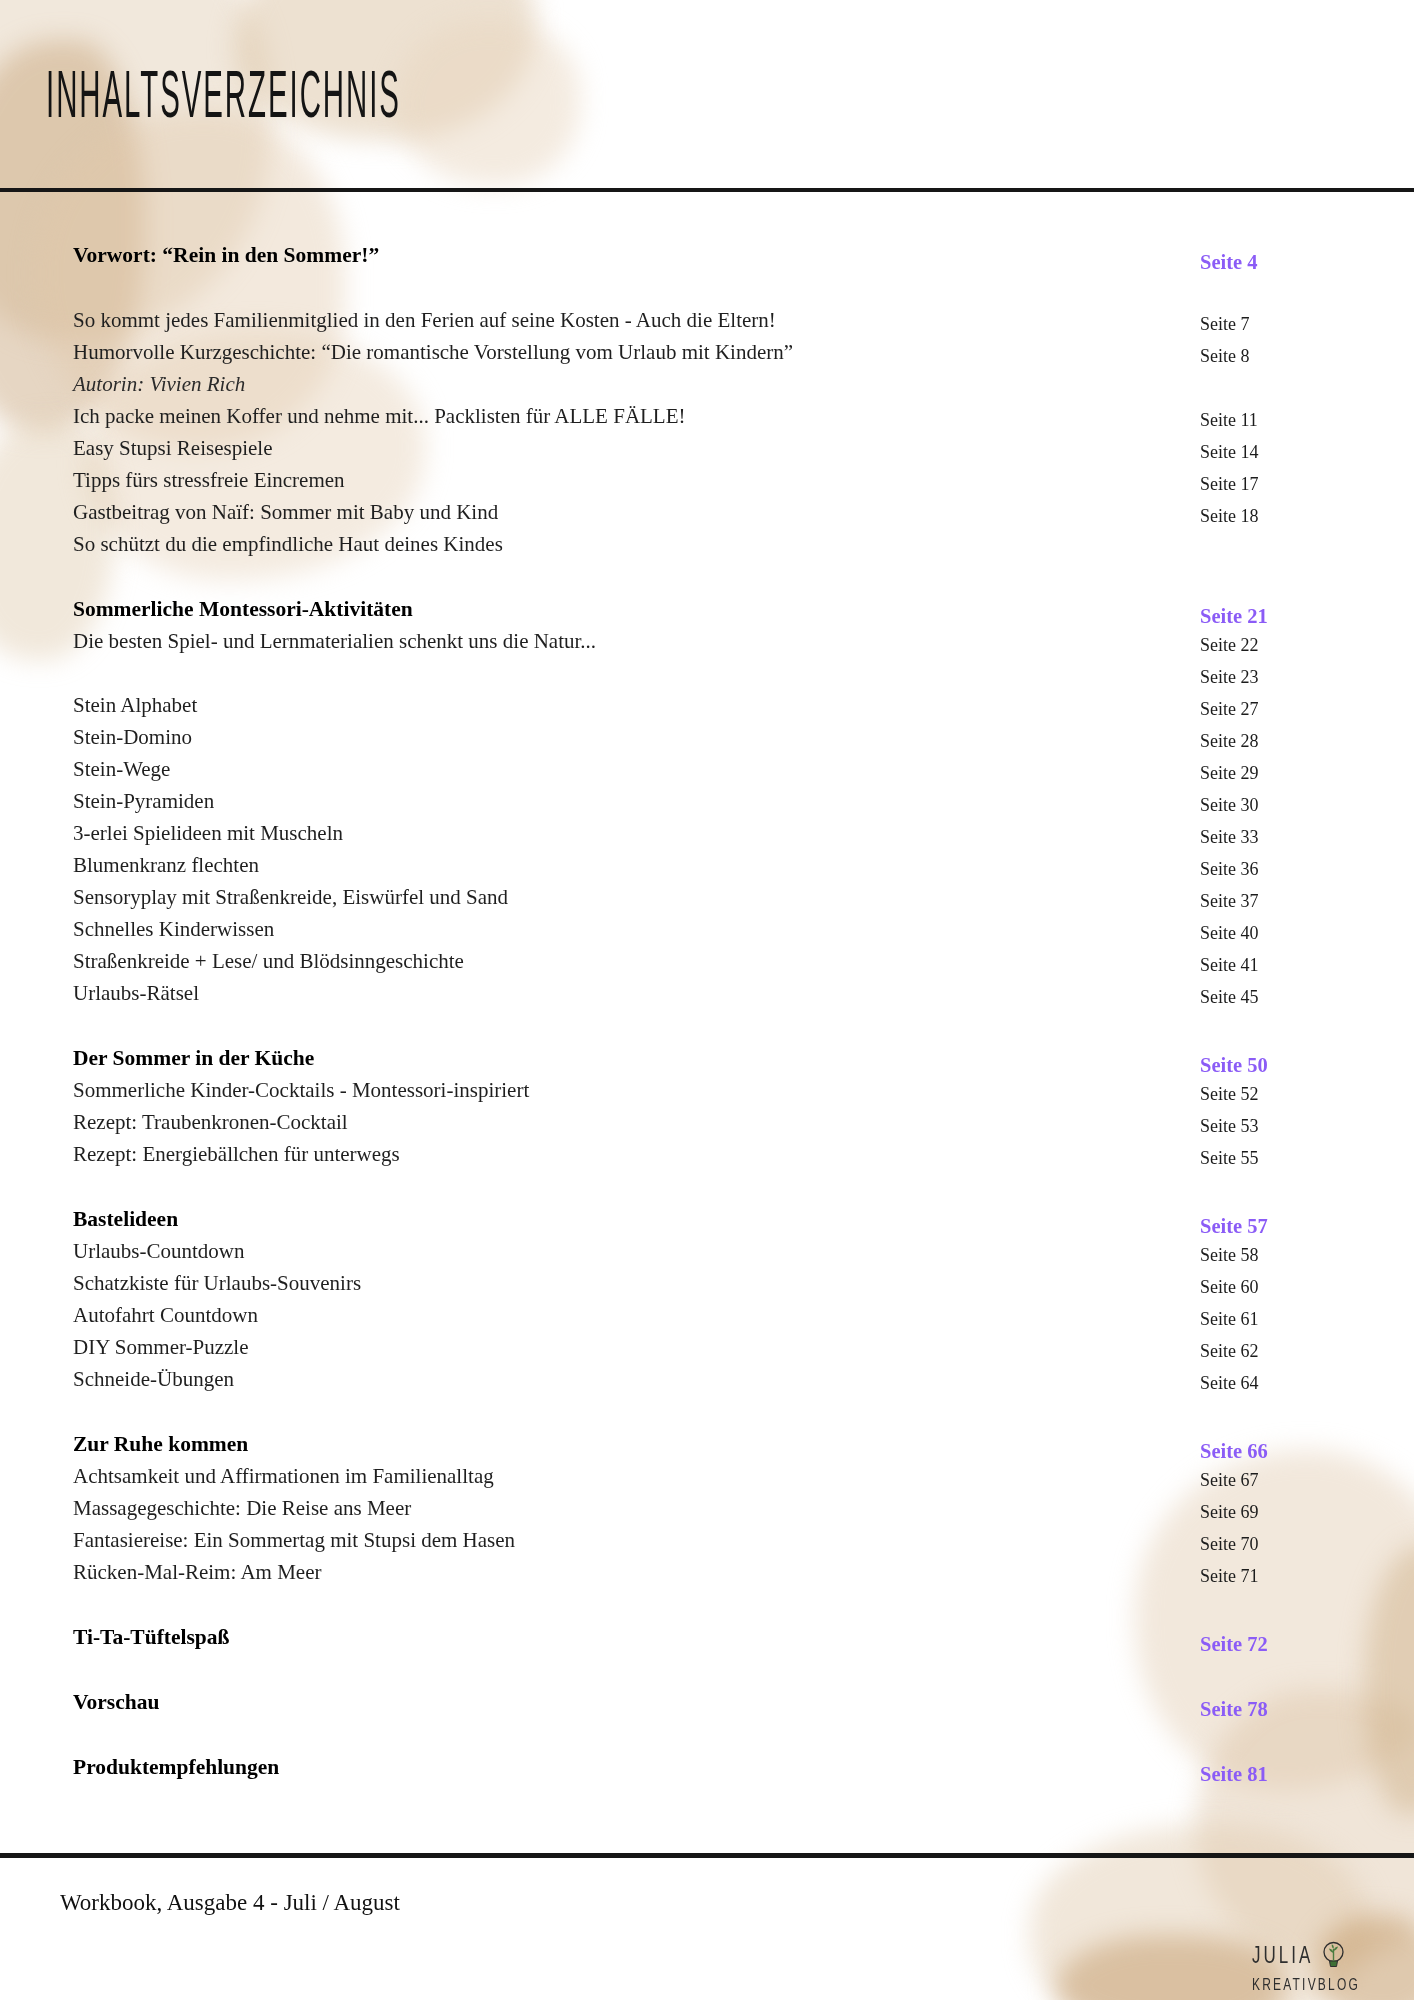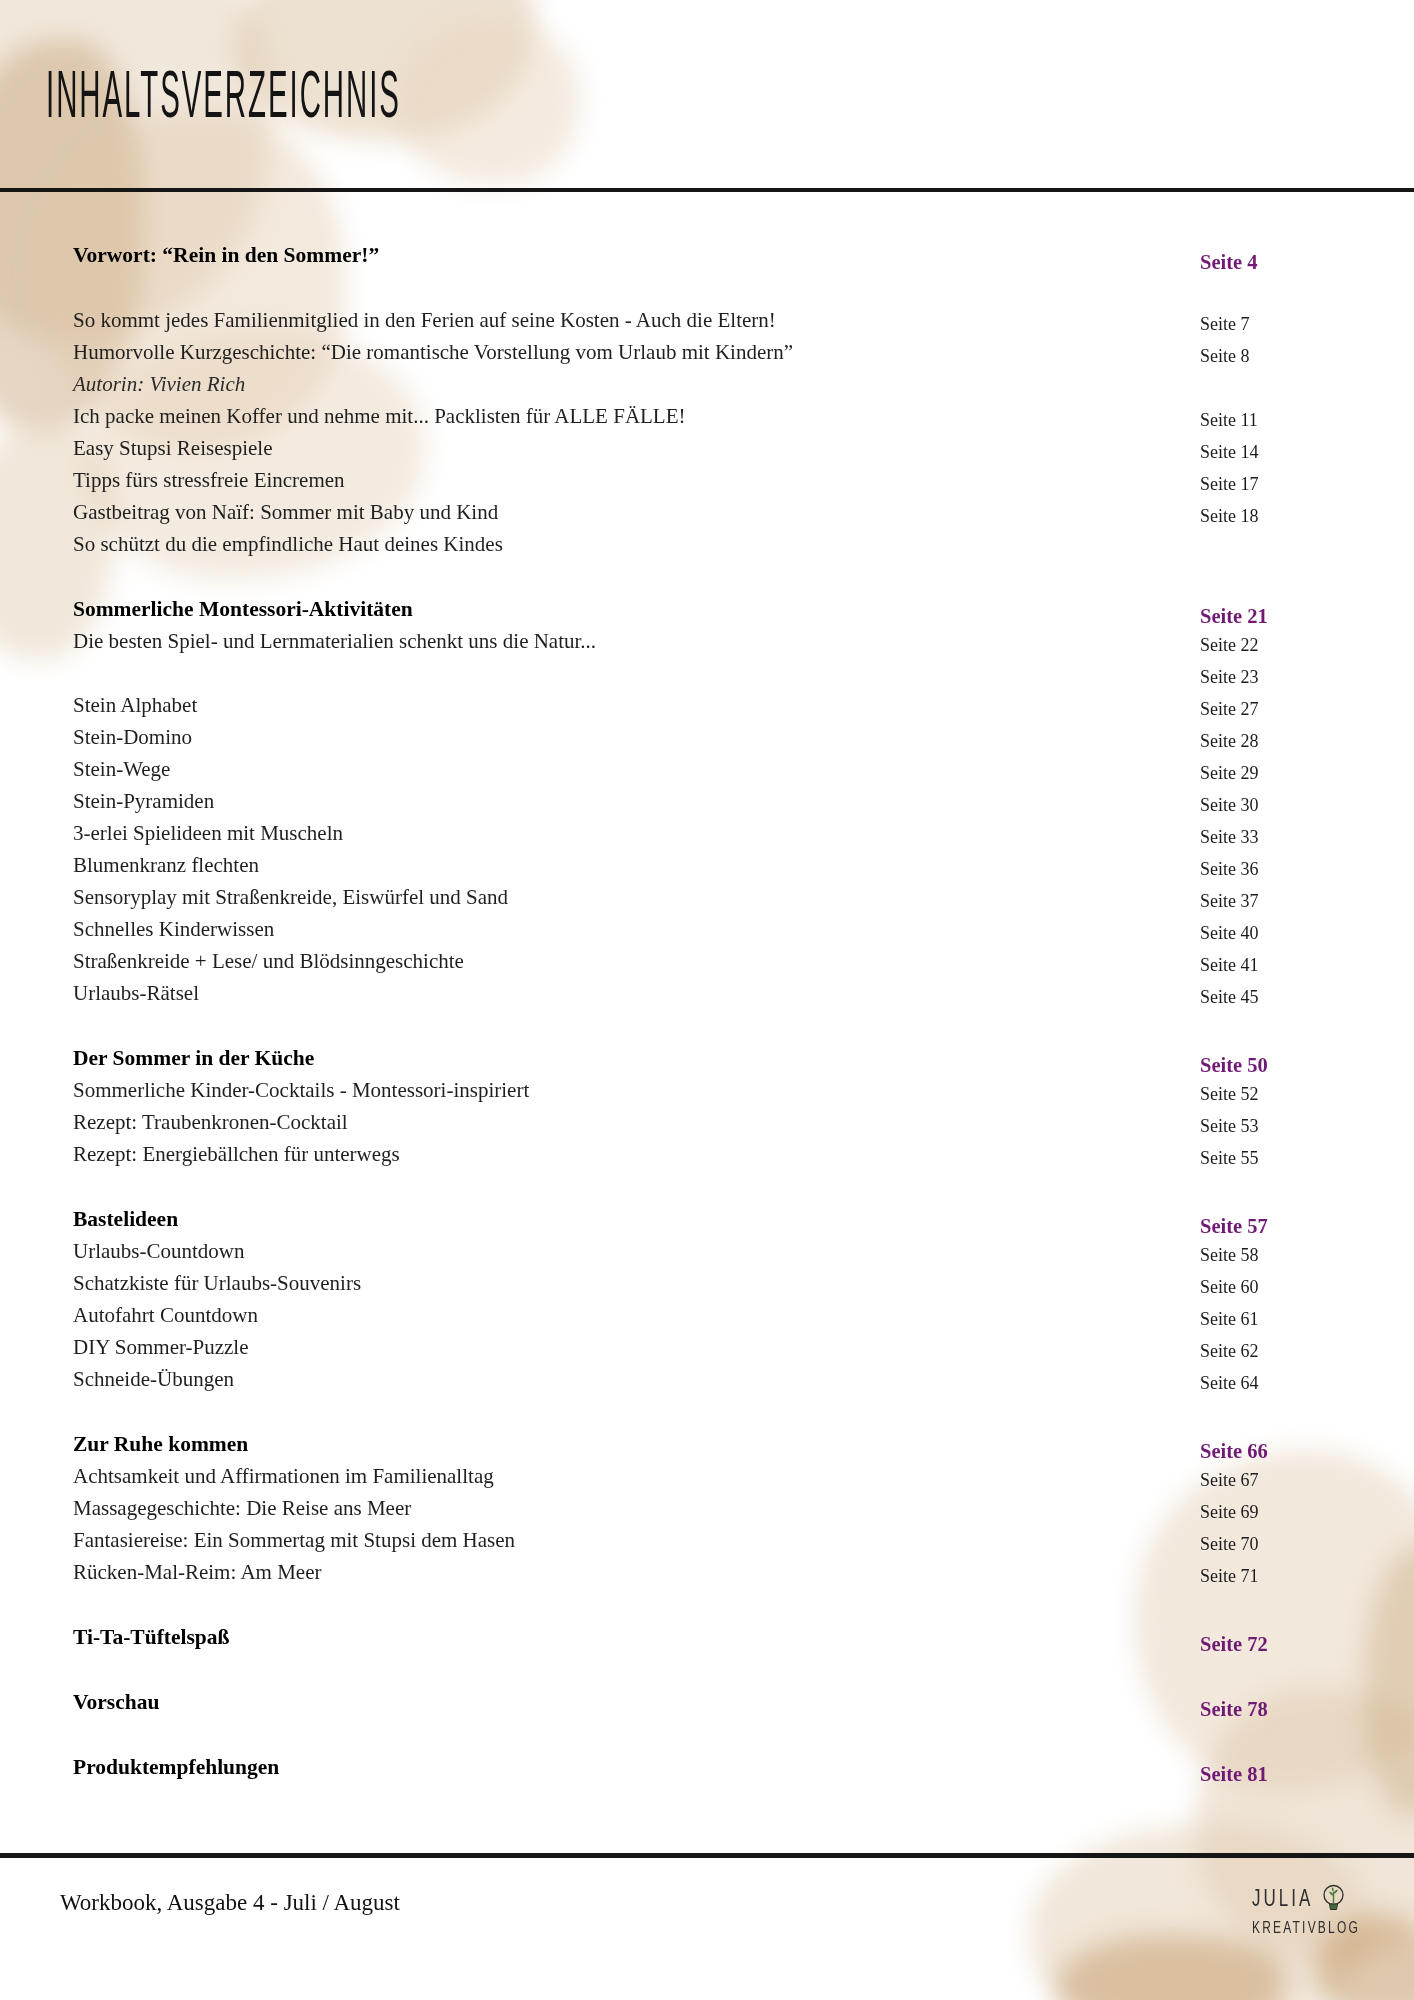--- a/index.html
+++ b/index.html
@@ -40,25 +40,25 @@
 
   
   .toc{position:absolute;left:73px;top:243px;width:1290px;}
   .toc-section{margin-top:33px;}
   .toc-section:first-child{margin-top:0;}
   .toc-row{position:relative;height:32px;white-space:nowrap;}
   .toc-row .lbl{font-size:21px;color:#1f1f1f;text-align:right;}
   .toc-row.header .lbl{font-weight:bold;font-size:21.5px;color:#000;}
   .toc-row.italic .lbl{font-style:italic;color:#2b2b2b;}
   .toc-row .pg{position:absolute;left:1127px;top:6px;font-size:18px;color:#1c1c1c;}
-  .toc-row.header .pg{font-weight:bold;top:8px;font-size:20.5px;color:#701a75;}
+  .toc-row.header .pg{font-weight:bold;top:8px;font-size:20.5px;color:#8b5cf6;}
 
   
   .footer-edition{position:absolute;left:60px;top:1890px;font-size:23px;color:#111;}
-  .brand{position:absolute;left:1252px;top:1883px;font-family:"Liberation Sans", sans-serif;color:#2e2e2e;}
+  .brand{position:absolute;left:1252px;top:1940px;font-family:"Liberation Sans", sans-serif;color:#2e2e2e;}
   .brand-top{display:flex;align-items:center;gap:7px;}
   .brand-name{font-size:17px;letter-spacing:3px;transform:scaleY(1.4);transform-origin:left center;display:inline-block;}
   .brand-sub{display:block;margin-top:6px;font-size:12px;letter-spacing:2.2px;transform:scaleY(1.35);transform-origin:left center;}
   .bulb{flex:0 0 auto;}
 </style>
 </head>
 <body>
 
 <div class="blob b1"></div>
 <div class="blob b2"></div>

